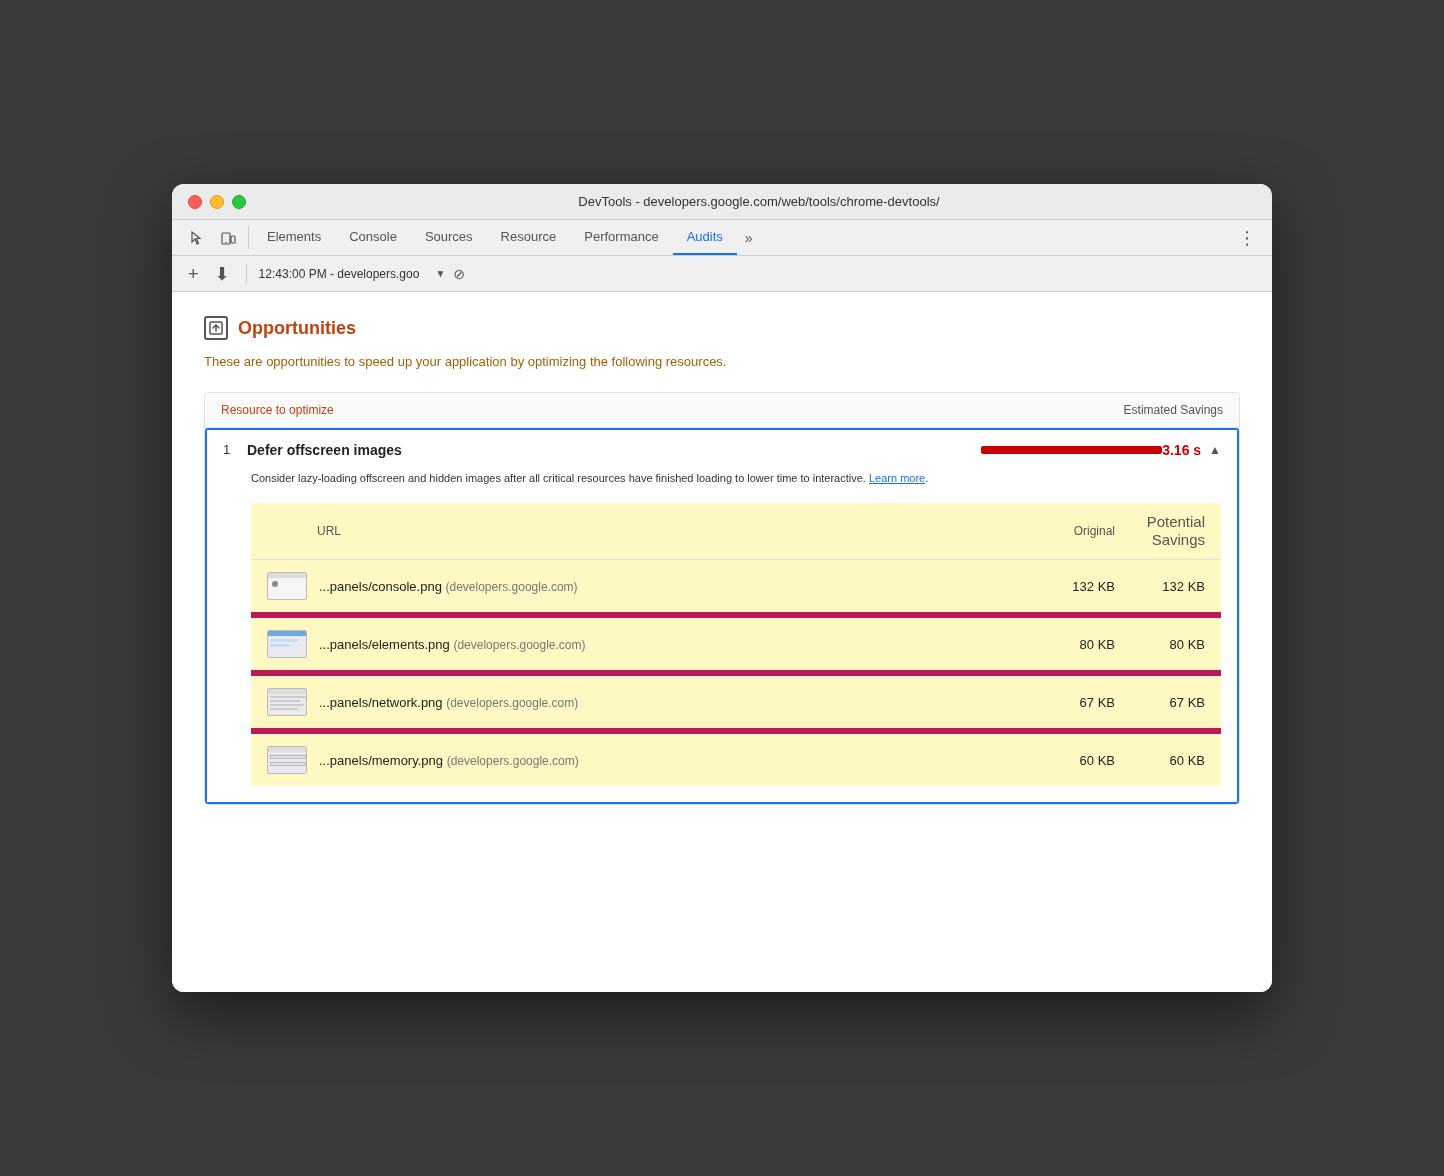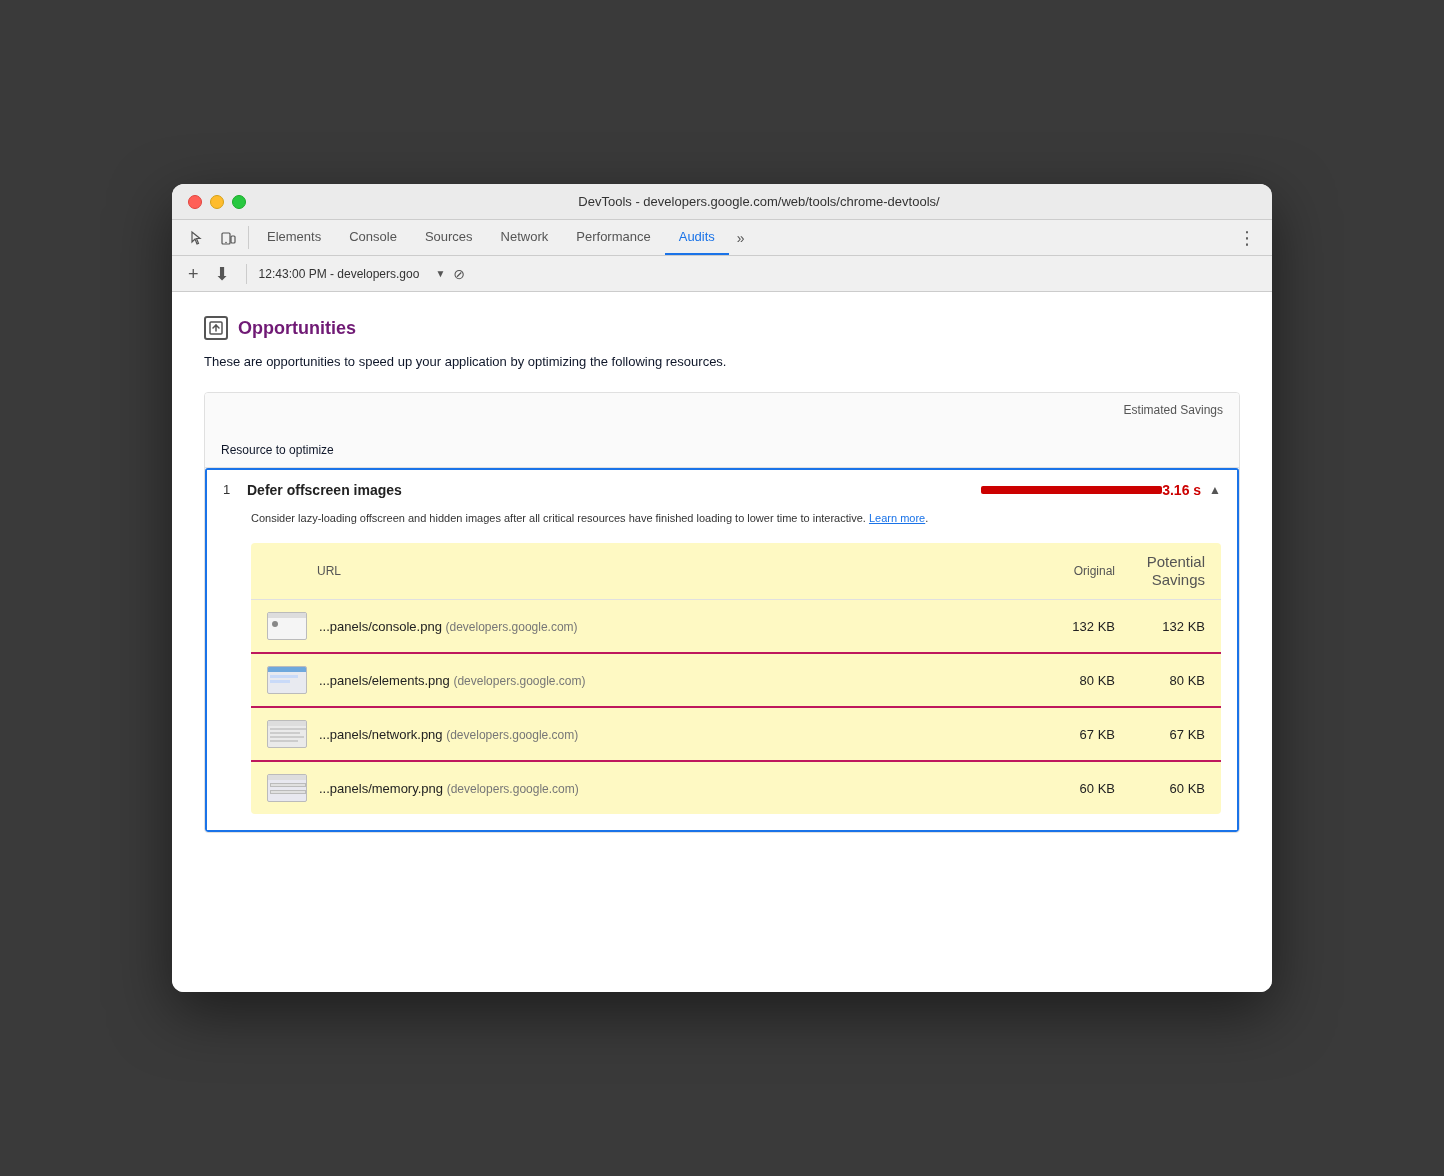--- a/index.html
+++ b/index.html
@@ -186,26 +186,26 @@
       align-items: center;
       justify-content: center;
       font-size: 12px;
       color: #555;
       flex-shrink: 0;
     }
 
     .section-title {
       font-size: 18px;
       font-weight: 700;
-      color: #701a75;
+      color: #c2410c;
     }
 
     .section-description {
       font-size: 13px;
-      color: #0f172a;
+      color: #a16207;
       margin-bottom: 20px;
       line-height: 1.5;
     }
 
     
     .opportunities-table {
       width: 100%;
       border: 1px solid #e0e0e0;
       border-radius: 4px;
       overflow: hidden;
@@ -214,23 +214,22 @@
     .table-header {
       display: flex;
       background: #fafafa;
       border-bottom: 1px solid #e0e0e0;
       padding: 10px 16px;
     }
 
     .col-resource {
       flex: 1;
       font-size: 12px;
-      color: #0f172a;
+      color: #c2410c;
       font-weight: 400;
-      margin-top: 40px;
     }
 
     .col-savings {
       width: 200px;
       font-size: 12px;
       color: #555;
       font-weight: 400;
       text-align: right;
     }
 
@@ -336,21 +335,21 @@
       width: 90px;
       font-size: 12px;
       color: #555;
       text-align: right;
     }
 
     .sub-row {
       display: flex;
       align-items: center;
       padding: 12px 16px;
-      border-bottom: 2px solid #be185d;
+      border-bottom: 6px solid #be185d;
     }
 
     .sub-row:last-child {
       border-bottom: none;
       justify-content: space-between;
     }
 
     .sub-thumb {
       width: 40px;
       height: 28px;
@@ -442,21 +441,21 @@
     <div class="tab-item">
       <span>Elements</span>
     </div>
     <div class="tab-item">
       <span>Console</span>
     </div>
     <div class="tab-item">
       <span>Sources</span>
     </div>
     <div class="tab-item">
-      <span>Network</span>
+      <span>Resource</span>
     </div>
     <div class="tab-item">
       <span>Performance</span>
     </div>
     <div class="tab-item active">
       <span>Audits</span>
     </div>
     <div class="tab-more">
       <span>»</span>
     </div>

